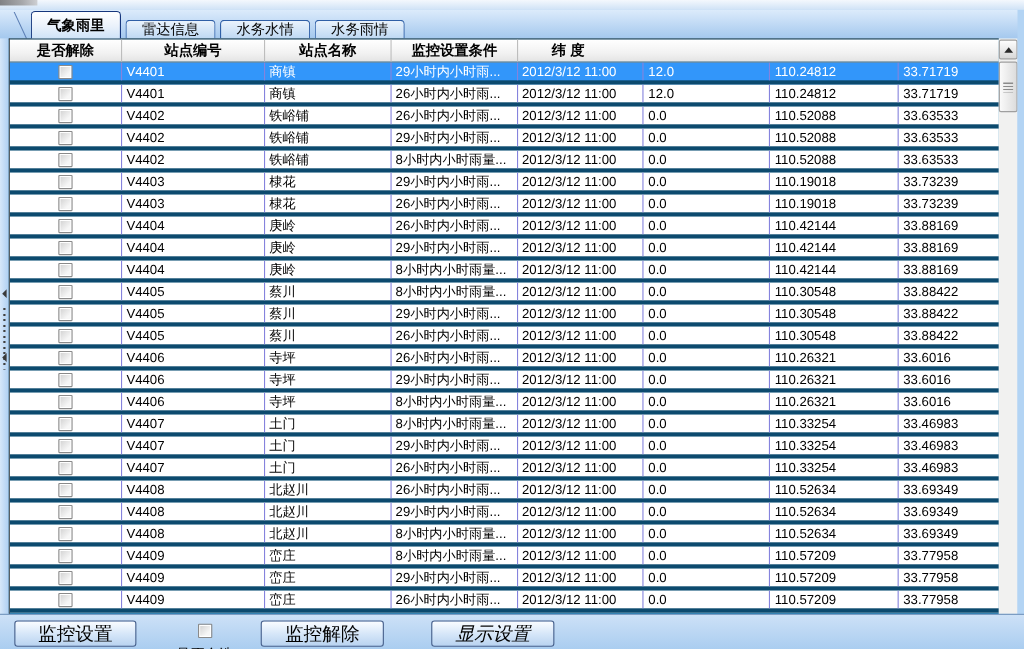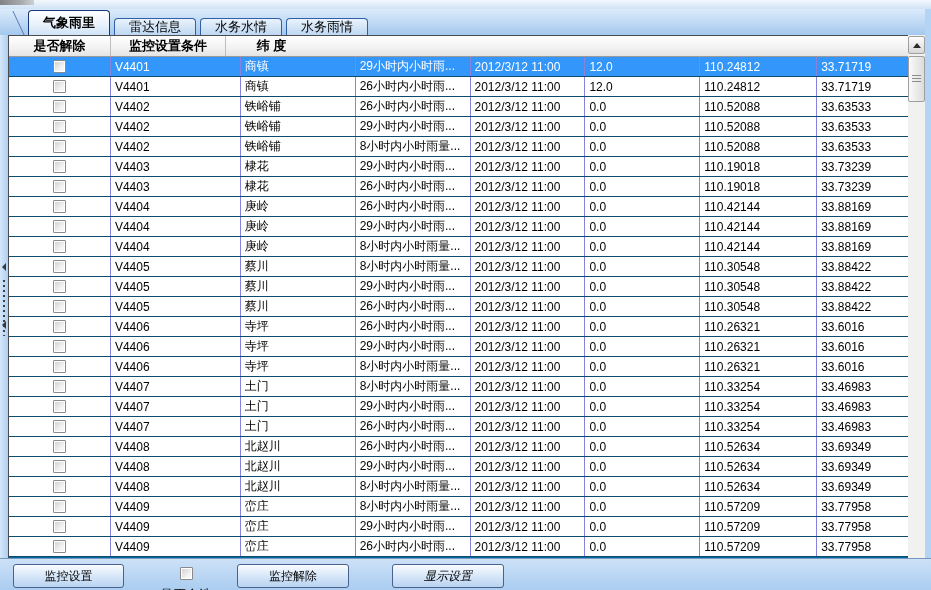--- a/index.html
+++ b/index.html
@@ -41,21 +41,21 @@
   
   .table-area { position:absolute; left:8px; top:35px; width:900px; height:523px;
     background:#0369a1; border-left:1px solid #4c4c4c; border-top:1px solid #4c4c4c; }
   .thead { display:flex; height:21px;
     background:linear-gradient(#ffffff,#f2f2f2 60%,#e4e4e4);
     border-bottom:1px solid #9a9a9a; }
   .th { display:flex; align-items:center; justify-content:center;
     font-size:13px; font-weight:bold; color:#000;
     border-right:1px solid #bdbdbd; overflow:hidden; white-space:nowrap; }
   .tbody { position:relative; }
-  .tr { display:flex; height:20px; background:#fff; border-bottom:1px solid #0c4a6e; }
+  .tr { display:flex; height:20px; background:#fff; border-bottom:4px solid #0c4a6e; }
   .td { display:flex; align-items:center; font-size:12px; color:#000;
     padding:0 4px; border-right:1px solid #8583dd; overflow:hidden; white-space:nowrap; }
   .td.center { justify-content:center; }
   .tr.selected { background:#3296fa; }
   .tr.selected .td { color:#ffffff; }
 
   .c0{width:102px;} .c1{width:130px;} .c2{width:115px;} .c3{width:115px;}
   .c4{width:115px;} .c5{width:115px;} .c6{width:117px;} .c7{width:91px; border-right:none;}
 
   .cb { width:13px; height:13px; border:1px solid #8a8a8a; border-radius:1px;
@@ -78,21 +78,21 @@
   
   .right-frame { position:absolute; left:925px; top:9px; width:6px; height:581px; background:#b3d4f4; }
 
   
   .bottombar { position:absolute; left:0; top:558px; width:931px; height:32px;
     background:linear-gradient(#cde1f7,#aacdf0); border-top:1px solid #7596bd; }
   .btn { position:absolute; top:5px; height:24px;
     background:linear-gradient(#fafcff,#d7e7f9 50%,#b9d3f0);
     border:1px solid #49618c; border-radius:3px;
     display:flex; align-items:center; justify-content:center;
-    font-size:12px; color:#000; cursor:default; }
+    font-size:17px; color:#000; cursor:default; }
   .btn-1 { left:13px;  width:111px; }
   .btn-2 { left:237px; width:112px; }
   .btn-3 { left:392px; width:112px;font-style:italic; }
   .selall { position:absolute; left:160px; top:8px; display:flex; align-items:center; gap:6px;flex-direction:column; }
   .selall .label { font-size:13px; color:#000; }
 </style>
 </head>
 <body>
 
 <div class="window">
@@ -113,20 +113,22 @@
 
   <div class="left-splitter">
     <div class="collapse-arrow" style="top:228px;"></div>
     <div class="grip-dots"></div>
     <div class="collapse-arrow" style="top:286px;"></div>
   </div>
 
   <div class="table-area">
     <div class="thead">
       <div class="th c0">是否解除</div>
+      <div class="th c1">站点编号</div>
+      <div class="th c2">站点名称</div>
       <div class="th c3">监控设置条件</div>
       <div class="th c7">纬 度</div>
     </div>
     <div class="tbody">
     <div class="tr selected">
       <div class="td c0 center">
         <span class="cb"></span>
       </div>
       <div class="td c1">V4401</div>
       <div class="td c2">商镇</div>

